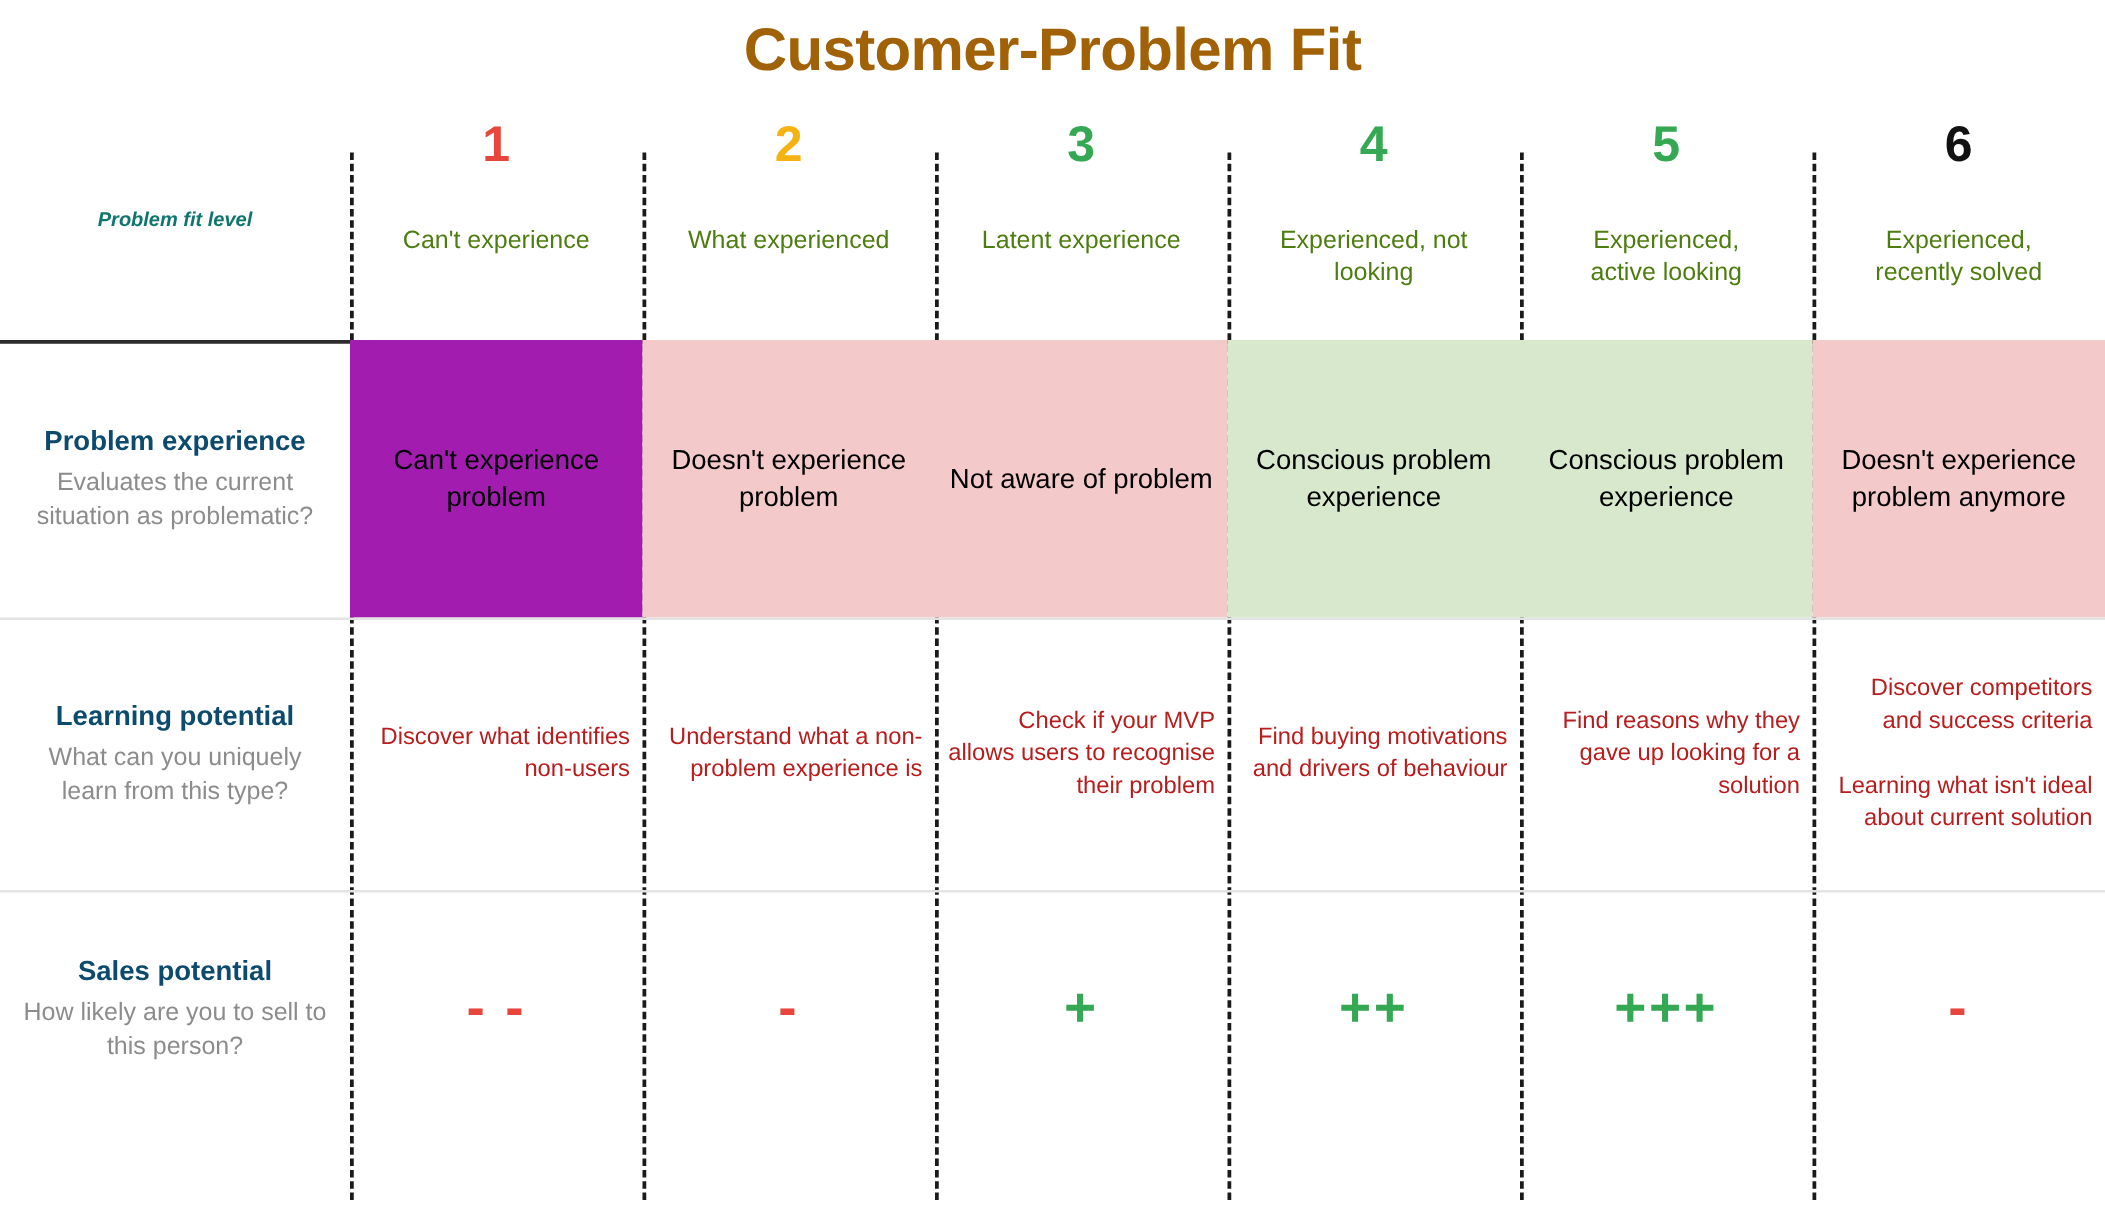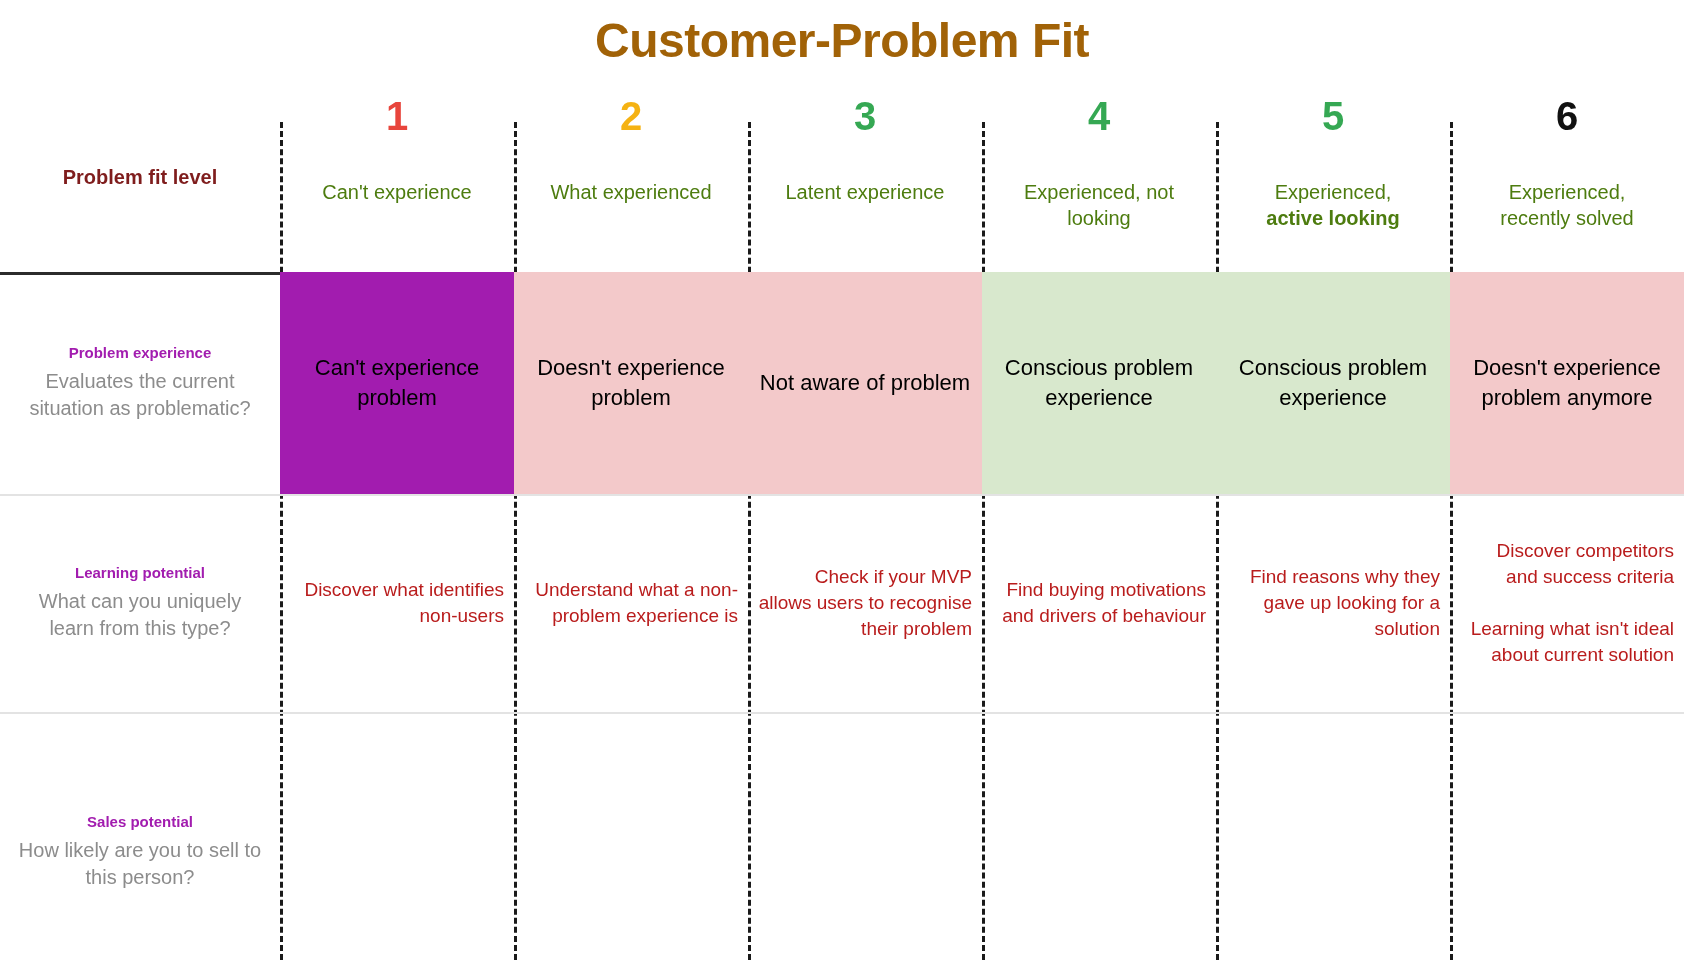--- a/index.html
+++ b/index.html
@@ -70,55 +70,56 @@
     align-items: center;
     position: relative;
   }
 
   
   .header-row {
     height: 190px;
     align-items: stretch;
   }
   .header-row .rowlabel {
-    font-size: 20px;
-    font-weight: bold;
-    color: #7f1d1d;
+    font-size: 16px;
+    font-weight: bold;
+    color: #0f766e;
+    font-style: italic;
   }
   .header-cell {
     justify-content: flex-start;
     padding-top: 14px;
   }
   .level-num {
     font-size: 40px;
     font-weight: bold;
     line-height: 1;
     margin-bottom: 44px;
   }
   .level-desc {
     font-size: 20px;
     line-height: 1.28;
     color: #4d7c0f;
   }
   .level-desc .em {
-    font-weight: bold;
+    font-weight: normal;
   }
 
   
   .body-row {
     position: relative;
   }
   .r-experience { height: 222px; }
   .r-learning   { height: 218px; }
-  .r-sales      { height: 190px; flex-direction: column; }
+  .r-sales      { height: 190px; }
 
   .rl-title {
-    font-size: 15px;
-    font-weight: bold;
-    color: #a21caf;
+    font-size: 22px;
+    font-weight: bold;
+    color: #0c4a6e;
     line-height: 1.25;
     margin-bottom: 6px;
   }
   .rl-sub {
     font-size: 20px;
     color: #8c8c8c;
     line-height: 1.35;
   }
 
   .cell-exp {

